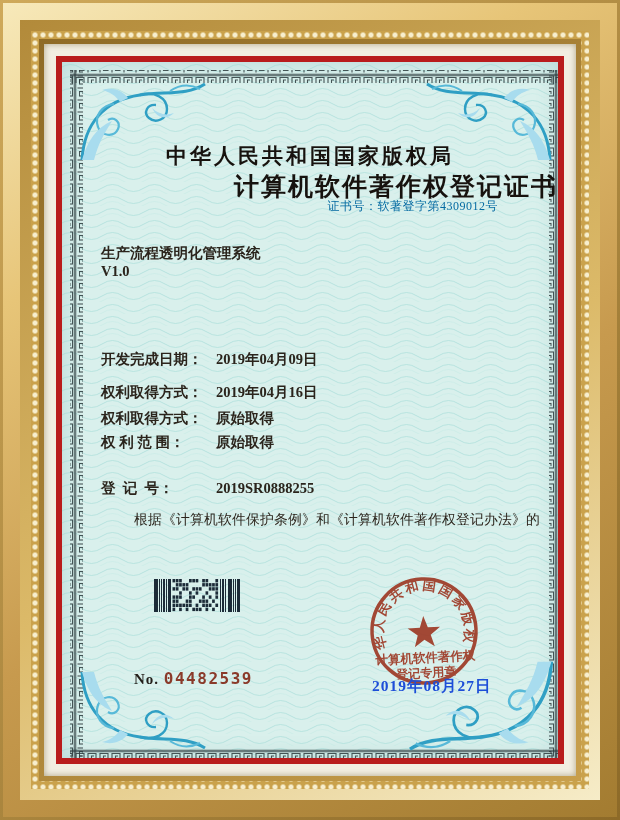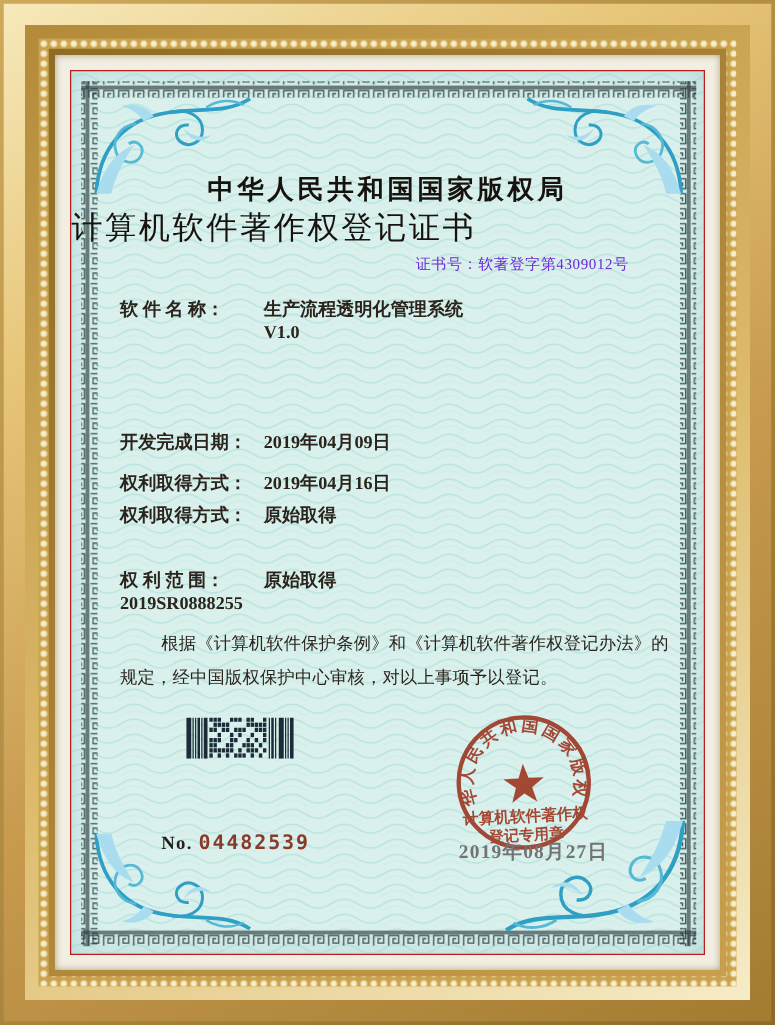--- a/index.html
+++ b/index.html
@@ -11,34 +11,34 @@
   body{width:620px;height:820px;font-family:"Liberation Serif","DejaVu Serif",serif;background:#ddd;}
   .stage{position:relative;width:620px;height:820px;overflow:hidden}
   .abs{position:absolute}
   
   .f1{inset:0;background:linear-gradient(135deg,#cfa95a,#8d6a28);box-shadow:0 4px 14px rgba(0,0,0,.45)}
   .f2{inset:3px;background:linear-gradient(150deg,#f7e9ba 0%,#e7c578 26%,#c79a4e 58%,#a37c31 100%)}
   .f3{inset:20px;background:linear-gradient(330deg,#f6ecc8 0%,#dcba69 45%,#b28a3a 100%)}
   .f4{inset:31px;background-color:#caa24c;background-image:radial-gradient(circle at 4px 4px,#f7eecd 1.7px,#caa24c 3.4px);background-size:8px 8px}
   .f5{inset:39px;background:linear-gradient(135deg,#8f6b26,#c89f4c)}
   .mat{inset:44px;background:var(--mat);box-shadow:inset 0 0 6px rgba(90,70,20,.45)}
-  .paper{inset:56px;background:var(--paper);border:1px solid #b91c1c;box-shadow:inset 0 0 22px rgba(40,120,130,.20);overflow:hidden}
+  .paper{inset:56px;background:var(--paper);border:6px solid #b91c1c;box-shadow:inset 0 0 22px rgba(40,120,130,.20);overflow:hidden}
   .paper svg.bg{position:absolute;inset:0;width:100%;height:100%}
   .deco{position:absolute;inset:0;width:100%;height:100%;pointer-events:none}
   
   .authority{top:80px;left:0;right:0;text-align:center;font-size:21px;font-weight:bold;letter-spacing:3px;color:var(--title-ink)}
-  .cert-title{top:108px;left:0;right:0;text-align:left;font-size:25px;font-weight:normal;letter-spacing:2px;color:var(--title-ink)}
-  .certno{top:146px;right:60px;font-size:12px;color:#6d28d9;letter-spacing:.5px}
+  .cert-title{top:108px;left:0;right:0;text-align:right;font-size:25px;font-weight:bold;letter-spacing:2px;color:var(--title-ink)}
+  .certno{top:136px;right:60px;font-size:12px;color:#0369a1;letter-spacing:.5px}
   .row{left:39px;right:20px;display:flex;font-size:14.5px;font-weight:600;color:var(--ink);line-height:1.25}
   .row .lbl{width:115px;flex:none;white-space:pre}
   .row .val{white-space:pre-line}
   .statement{font-size:13.8px;font-weight:400;color:var(--ink);letter-spacing:.2px}
   .no-line{top:607px;left:72px;font-size:15px;font-weight:bold;color:#241f1a;letter-spacing:1px}
   .no-line .no-num{color:var(--serial-red);font-family:"DejaVu Sans Mono","Liberation Mono",monospace;font-size:16px;letter-spacing:1.5px}
-  .seal-date{top:614px;left:310px;font-size:15.5px;font-weight:bold;color:#737373;letter-spacing:1px}
+  .seal-date{top:614px;left:310px;font-size:15.5px;font-weight:bold;color:#1d4ed8;letter-spacing:1px}
   .seal-svg{left:277px;top:484px;width:170px;height:170px;opacity:.92}
   .barcode{left:92px;top:517px;width:86px;height:33px}
 </style>
 </head>
 <body>
 
 <div class="stage">
   <div class="abs f1"></div>
   <div class="abs f2"></div>
   <div class="abs f3"></div>
@@ -95,45 +95,44 @@
         </g>
     </svg>
 
     <div class="abs authority">中华人民共和国国家版权局</div>
     <div class="abs cert-title">计算机软件著作权登记证书</div>
     <div class="abs certno">
       <span>证书号：</span><span>软著登字第4309012号</span>
     </div>
 
     <div class="abs row" style="top:182px">
-      <span class="lbl">软 件 名 称：</span>
       <span class="val"><span>生产流程透明化管理系统</span><br><span>V1.0</span></span>
     </div>
     <div class="abs row" style="top:288px">
       <span class="lbl">开发完成日期：</span>
       <span class="val">2019年04月09日</span>
     </div>
     <div class="abs row" style="top:321px">
       <span class="lbl">权利取得方式：</span>
       <span class="val">2019年04月16日</span>
     </div>
     <div class="abs row" style="top:347px">
       <span class="lbl">权利取得方式：</span>
       <span class="val">原始取得</span>
     </div>
-    <div class="abs row" style="top:399px">
+    <div class="abs row" style="top:371px">
       <span class="lbl">权 利 范 围：</span>
       <span class="val">原始取得</span>
     </div>
     <div class="abs row" style="top:417px">
+      <span class="lbl">登  记  号：</span>
       <span class="val">2019SR0888255</span>
     </div>
 
     <div class="abs statement" style="top:449px;left:72px">根据《计算机软件保护条例》和《计算机软件著作权登记办法》的</div>
-    <div class="abs statement" style="top:476px;left:39px">规定，经中国版权保护中心审核，对以上事项予以登记。</div>
 
     <svg class="abs barcode" viewBox="0 0 86 33" aria-hidden="true">
       <g class="bars" style="fill:var(--bar-dark)">
           <rect x="0" y="0" w="0" width="4" height="33"></rect>
           <rect x="5" y="0" w="0" width="1" height="33"></rect>
           <rect x="7" y="0" w="0" width="1" height="33"></rect>
           <rect x="9" y="0" w="0" width="2" height="33"></rect>
           <rect x="12" y="0" w="0" width="1" height="33"></rect>
           <rect x="14" y="0" w="0" width="3" height="33"></rect>
           <rect x="66" y="0" w="0" width="1" height="33"></rect>

